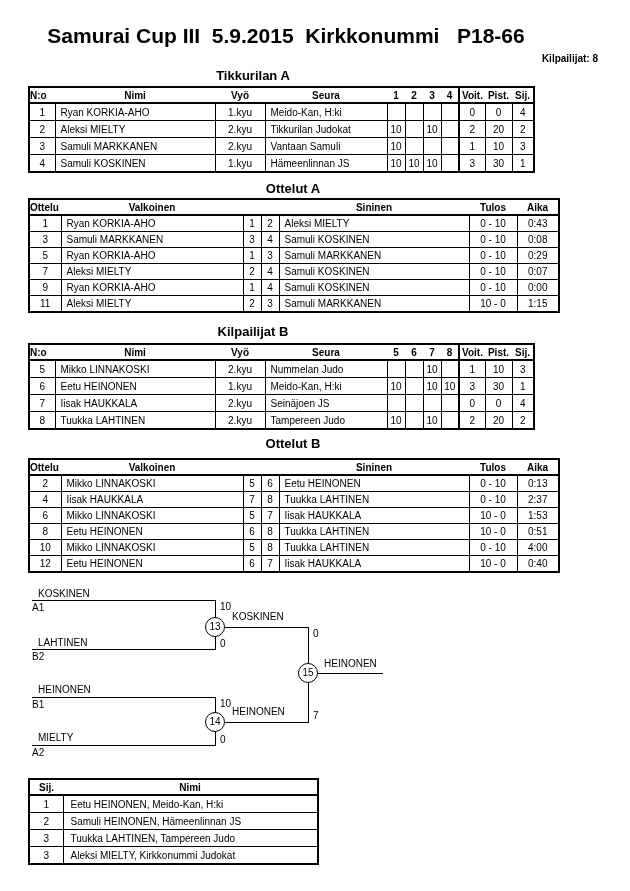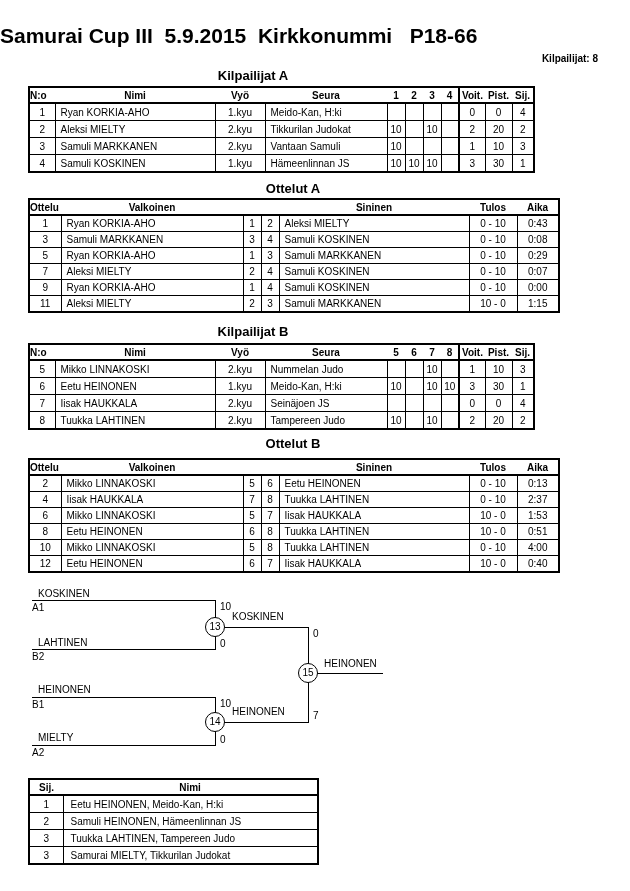--- a/index.html
+++ b/index.html
@@ -1,19 +1,19 @@
 <!DOCTYPE html>
 <html><head>
 <meta charset="utf-8">
 <style>
   html,body{margin:0;padding:0;background:#fff;}
   .page{position:relative;width:630px;height:891px;background:#ffffff;
         font-family:"Liberation Sans","DejaVu Sans",sans-serif;color:#000;overflow:hidden;}
 
-  .page-title{position:absolute;top:24px;left:0;width:572px;
+  .page-title{position:absolute;top:24px;left:0;width:572px;text-align:center;
               font-weight:bold;font-size:21px;white-space:pre;}
   .count-note{position:absolute;top:53px;left:398px;width:200px;text-align:right;
               font-size:10px;font-weight:bold;}
 
   .sec{position:absolute;font-weight:bold;font-size:13px;text-align:center;}
   #h-ka{top:68px;left:28px;width:450px;}
   #h-oa{top:181px;left:28px;width:530px;}
   #h-kb{top:324px;left:28px;width:450px;}
   #h-ob{top:436px;left:28px;width:530px;}
   #h-tu{top:761px;left:28px;width:289px;}
@@ -49,21 +49,21 @@
           background:#fff;text-align:center;line-height:18px;font-size:10px;}
 </style>
 </head>
 <body>
 
 <div class="page">
 
   <div class="page-title">Samurai Cup III  5.9.2015  Kirkkonummi   P18-66</div>
   <div class="count-note">Kilpailijat: 8</div>
 
-  <div class="sec" id="h-ka">Kilpailijat A</div>
+  <div class="sec" id="h-ka">Tikkurilan A</div>
 
   <table class="kilp" id="t-ka">
     <colgroup>
         <col style="width:26px">
         <col style="width:160px">
         <col style="width:50px">
         <col style="width:122px">
         <col style="width:18px">
         <col style="width:18px">
         <col style="width:18px">
@@ -447,18 +447,18 @@
       <tr>
         <td>2</td>
         <td>Samuli HEINONEN, Hämeenlinnan JS</td>
       </tr>
       <tr>
         <td>3</td>
         <td>Tuukka LAHTINEN, Tampereen Judo</td>
       </tr>
       <tr>
         <td>3</td>
-        <td>Samurai MIELTY, Tikkurilan Judokat</td>
+        <td>Aleksi MIELTY, Kirkkonummi Judokat</td>
       </tr>
     </tbody>
   </table>
 
 </div>
 
 </body></html>

